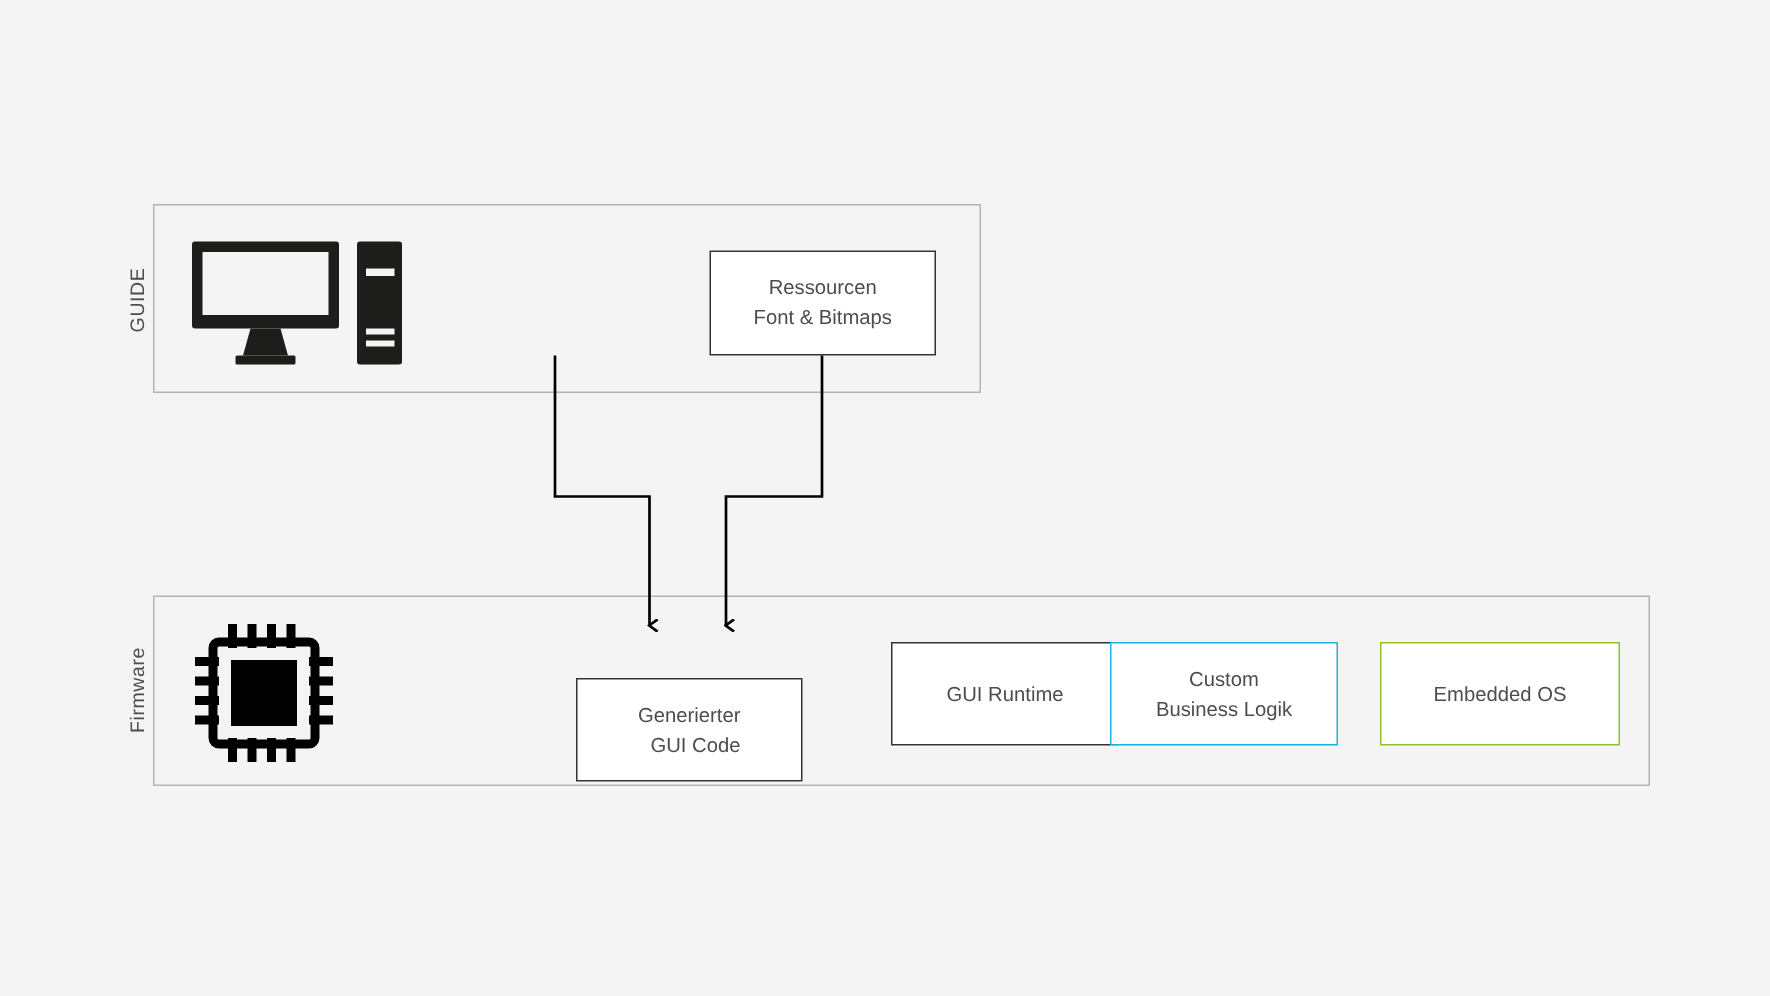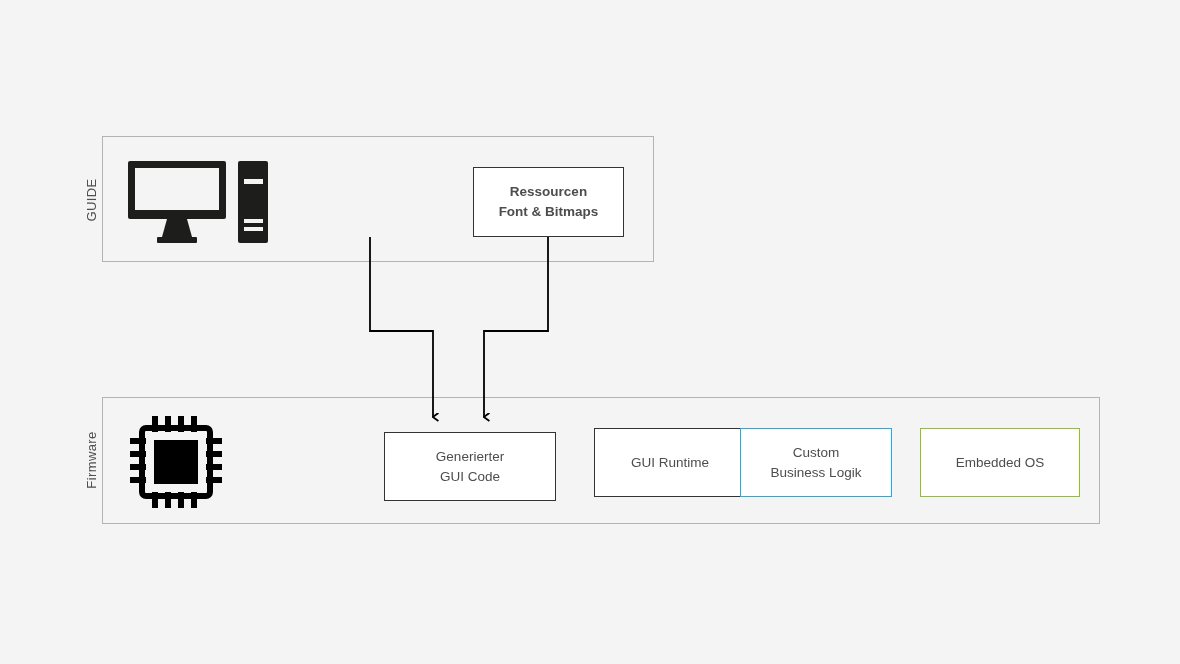--- a/index.html
+++ b/index.html
@@ -79,22 +79,22 @@
     display: flex;
     align-items: center;
     justify-content: center;
     text-align: center;
     color: #4d4d4d;
     font-size: 13.5px;
     line-height: 1.45;
     white-space: pre-line;
   }
   #box-gui-projekt   { left: 294px; top: 167px; width: 152px; height: 70px; }
-  #box-ressourcen    { left: 473px; top: 167px; width: 151px; height: 70px; font-weight: bold; }
-  #box-gen-gui-code  { left: 384px; top: 432px; width: 172px; height: 69px; }
+  #box-ressourcen    { left: 473px; top: 167px; width: 151px; height: 70px; }
+  #box-gen-gui-code  { left: 384px; top: 452px; width: 151px; height: 69px; text-align: right; }
   #box-gui-runtime   { left: 561px; top: 428px; width: 152px; height: 69px; margin-left: 33px; }
   #box-custom-logik  { left: 740px; top: 428px; width: 152px; height: 69px; border-color: #1fade8; }
   #box-embedded-os   { left: 920px; top: 428px; width: 160px; height: 69px; border-color: #8fc222; }
 
   
   .icon-wrap {
     position: absolute;
   }
   #icon-desktop { left: 126px; top: 159px; width: 144px; height: 88px; }
   #icon-chip    { left: 130px; top: 416px; width: 92px; height: 92px; }

